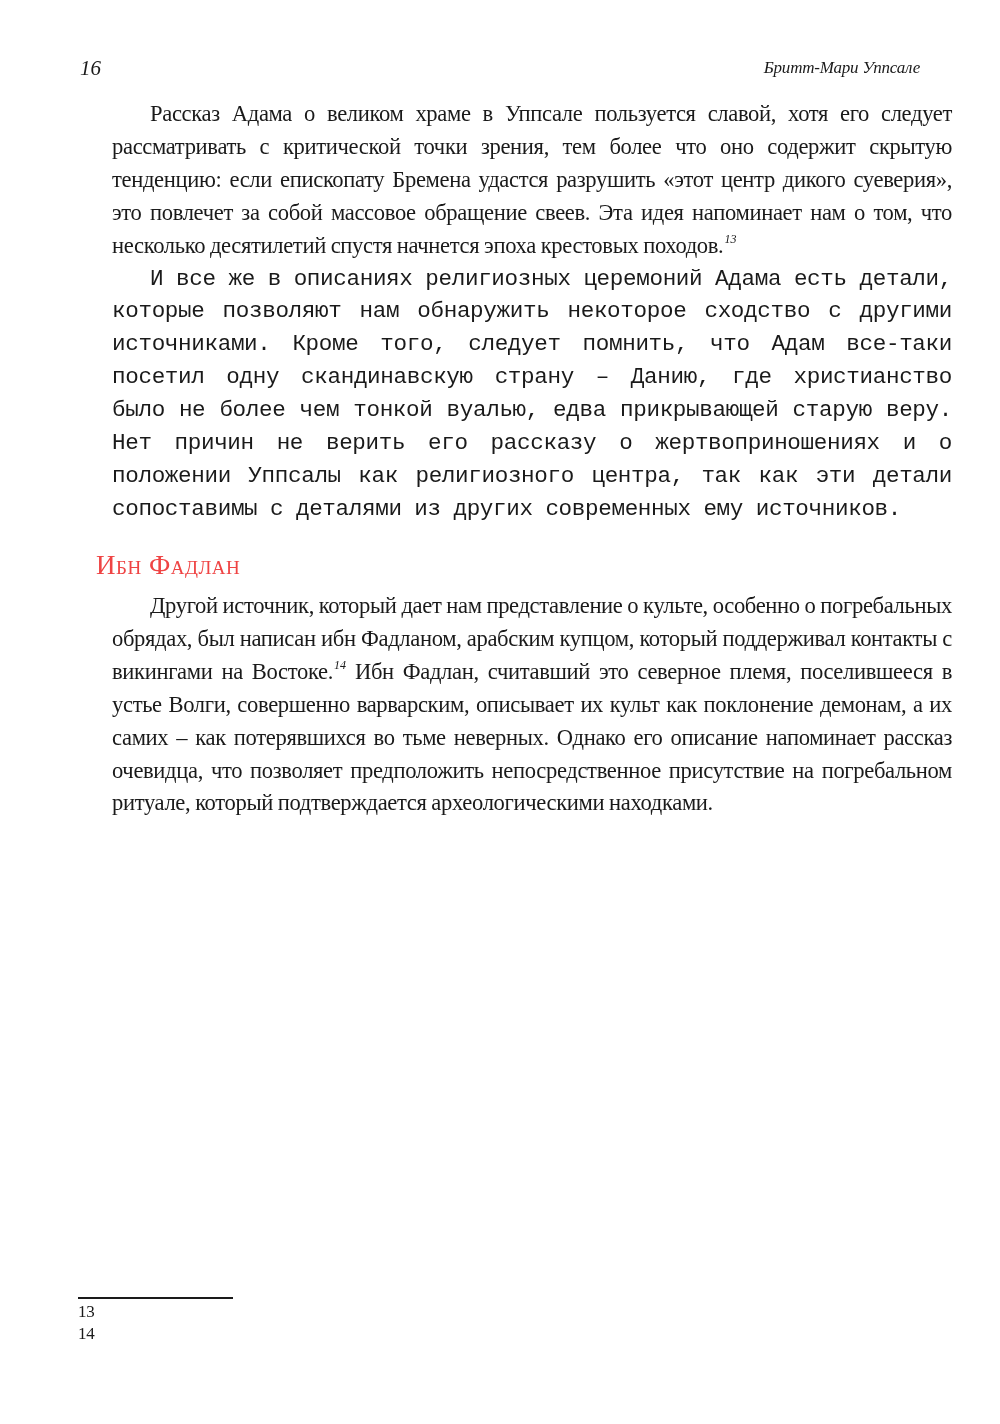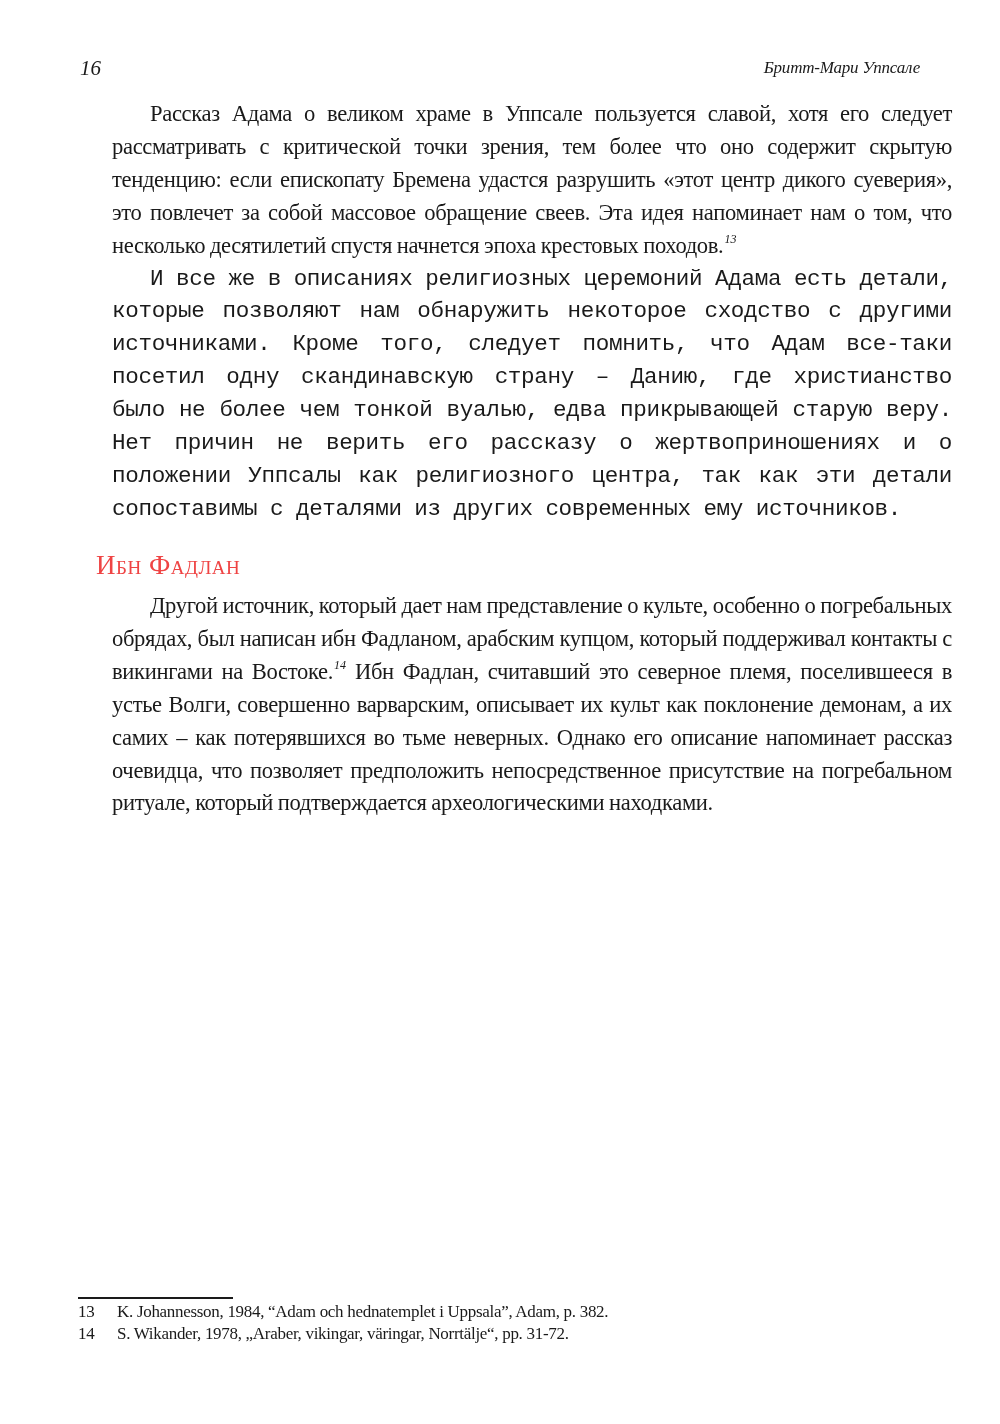--- a/index.html
+++ b/index.html
@@ -121,19 +121,17 @@
 
 <div class="body-text block-2">
   <p><span>Другой источник, который дает нам представление о культе, особенно о погребальных обрядах, был написан ибн Фадланом, арабским купцом, который поддерживал контакты с викингами на Востоке.</span><sup class="fn">14</sup><span> Ибн Фадлан, считавший это северное племя, поселившееся в устье Волги, совершенно варварским, описывает их культ как поклонение демонам, а их самих – как потерявшихся во тьме неверных. Однако его описание напоминает рассказ очевидца, что позволяет предположить непосредственное присутствие на погребальном ритуале, который подтверждается археологическими находками.</span></p>
 </div>
 
 <div class="footnote-rule"></div>
 
 <div class="footnotes">
   <div class="footnote">
     <span class="fn-num">13</span>
-    <span class="fn-text">K. Johannesson, 1984, “Adam och hednatemplet i Uppsala”, Adam, p. 382.</span>
   </div>
   <div class="footnote">
     <span class="fn-num">14</span>
-    <span class="fn-text">S. Wikander, 1978, „Araber, vikingar, väringar, Norrtälje“, pp. 31-72.</span>
   </div>
 </div>
 
 </body></html>

